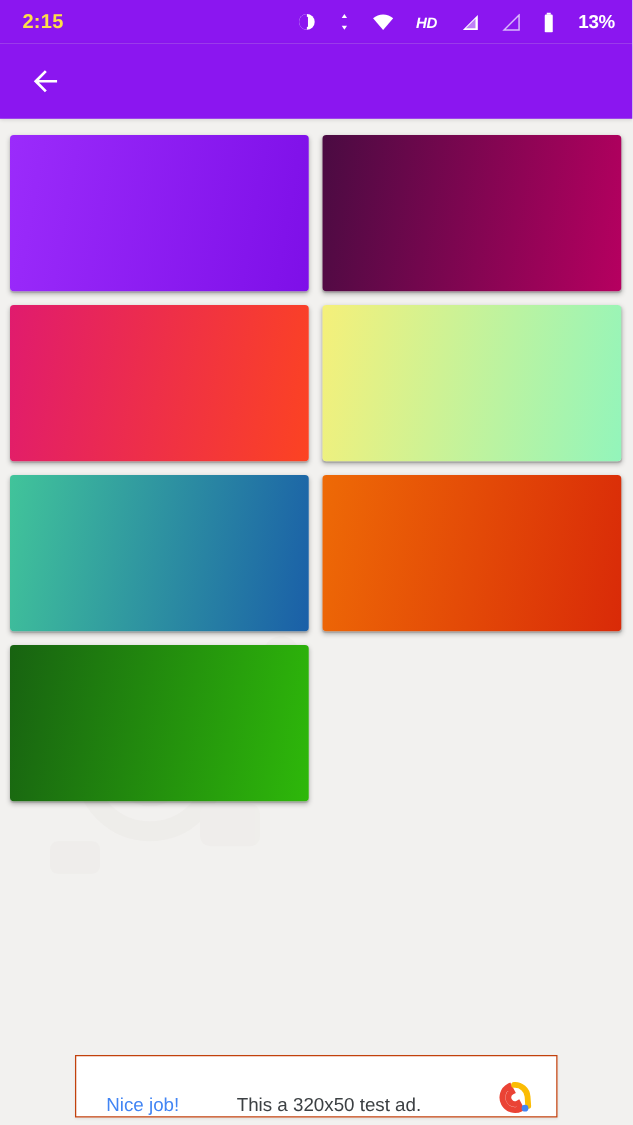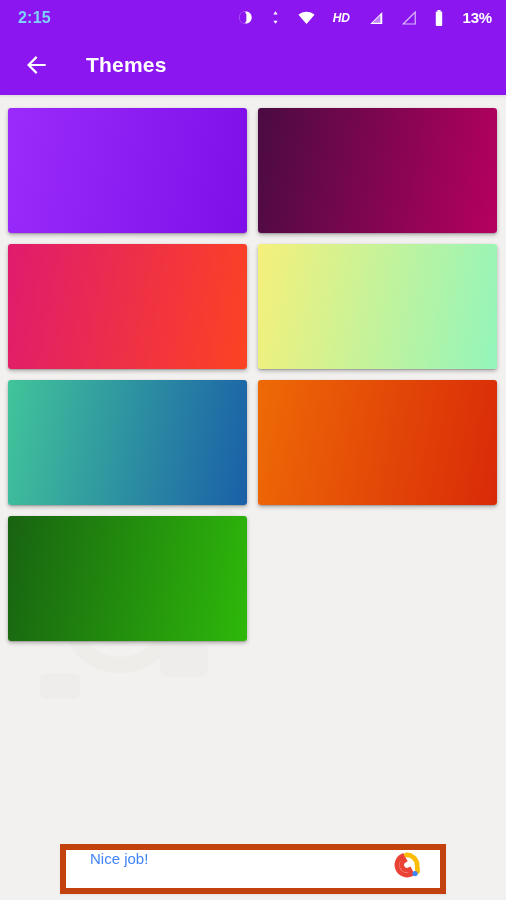--- a/index.html
+++ b/index.html
@@ -20,21 +20,21 @@
   .statusbar {
     height:35px; flex:0 0 35px;
     background:#8B16F0;
     display:flex; align-items:center;
     padding:0 14px 0 18px;
     color:#ffffff;
   }
   .status-clock {
     font-size:16px; font-weight:bold;
     letter-spacing:.2px;
-    color:#7dd3fc;
+    color:#fde047;
   }
   .status-right {
     margin-left:auto;
     display:flex; align-items:center; gap:18px;
   }
   .sicon { display:block; }
   .status-battery-text {
     font-size:15px; font-weight:bold; color:#fff;
     margin-left:1px; letter-spacing:-.2px;
   }
@@ -109,22 +109,22 @@
   
   .ad-wrap {
     flex:0 0 66px;
     background:#f2f1ef;
     display:flex; align-items:center; justify-content:center;
     padding-bottom:6px;
   }
   .ad-banner {
     width:386px; height:50px;
     background:#ffffff;
-    border:6px solid #c2410c;
-    display:flex; align-items:flex-start;
+    border:1px solid #c2410c;
+    display:flex; align-items:flex-end;
     box-shadow:0 1px 2px rgba(0,0,0,.07);
     margin-top:11px;
   }
   .ad-cta {
     color:#4285F4;
     font-size:15px;
     margin-left:24px;
     white-space:nowrap;
   }
   .ad-body {
@@ -183,21 +183,20 @@
       <span class="status-battery-text">13%</span>
     </div>
   </div>
 
   <div class="appbar">
     <div class="back-btn">
       <svg width="26" height="26" viewBox="0 0 24 24">
         <path d="M20 11 H6.6 L12.4 5.2 L11 3.8 L2.8 12 L11 20.2 L12.4 18.8 L6.6 13 H20 Z" fill="#ffffff"></path>
       </svg>
     </div>
-    <div class="appbar-title">Themes</div>
   </div>
 
   <div class="content">
 
     <div class="watermark">
       <div class="wm-ring" style="left:20px; top:30px; width:120px; height:120px;"></div>
       <div class="wm-dot" style="left:48px; top:58px; width:64px; height:64px;"></div>
       <div class="wm-ring" style="left:128px; top:8px; width:62px; height:62px; border-width:12px;"></div>
       <div class="wm-dot" style="left:150px; top:30px; width:22px; height:22px;"></div>
       <div class="wm-ring" style="left:170px; top:-14px; width:30px; height:30px; border-width:7px;"></div>
@@ -212,20 +211,21 @@
       <div class="theme-card" style="background: linear-gradient(100deg, rgb(245, 240, 122) 0%, rgb(147, 245, 187) 100%);"></div>
       <div class="theme-card" style="background: linear-gradient(100deg, rgb(65, 196, 154) 0%, rgb(26, 95, 168) 100%);"></div>
       <div class="theme-card" style="background: linear-gradient(100deg, rgb(238, 106, 6) 0%, rgb(217, 42, 8) 100%);"></div>
       <div class="theme-card" style="background: linear-gradient(100deg, rgb(24, 99, 17) 0%, rgb(46, 184, 10) 100%);"></div>
     </div>
   </div>
 
   <div class="ad-wrap">
     <div class="ad-banner">
       <span class="ad-cta">Nice job!</span>
+      <span class="ad-body">This a 320x50 test ad.</span>
       <span class="ad-logo">
         <svg width="28" height="28" viewBox="0 0 30 30">
           <path d="M15 4.2 A10.8 10.8 0 1 0 15 25.8 L15 20.6 A5.6 5.6 0 1 1 15 9.4 Z" fill="none" stroke="#EA4335" stroke-width="5" stroke-linecap="round" transform="rotate(-28 15 15)"></path>
           <path d="M15 4.2 A10.8 10.8 0 0 1 25.8 15 L25.8 23" fill="none" stroke="#FBBC04" stroke-width="5" stroke-linecap="round" transform="rotate(-4 15 15)"></path>
           <circle cx="23.6" cy="24.2" r="2.9" fill="#4285F4"></circle>
         </svg>
       </span>
     </div>
   </div>
 

